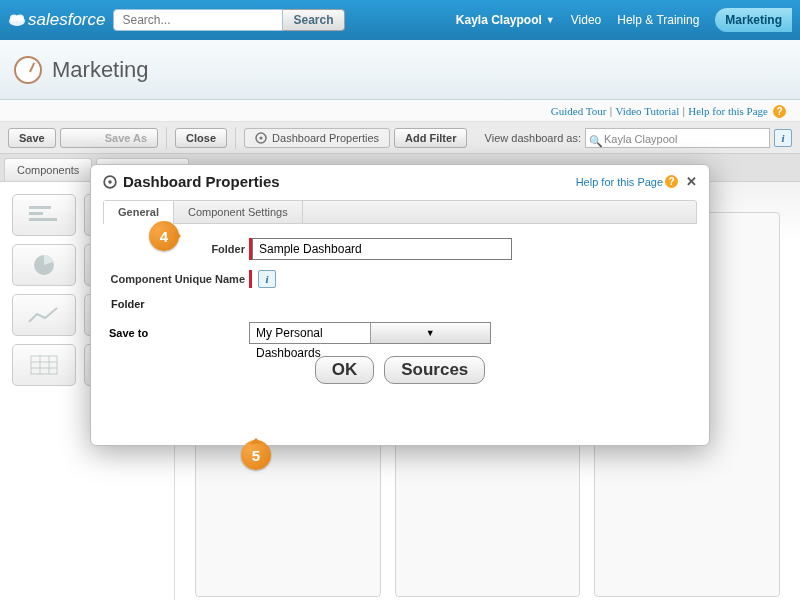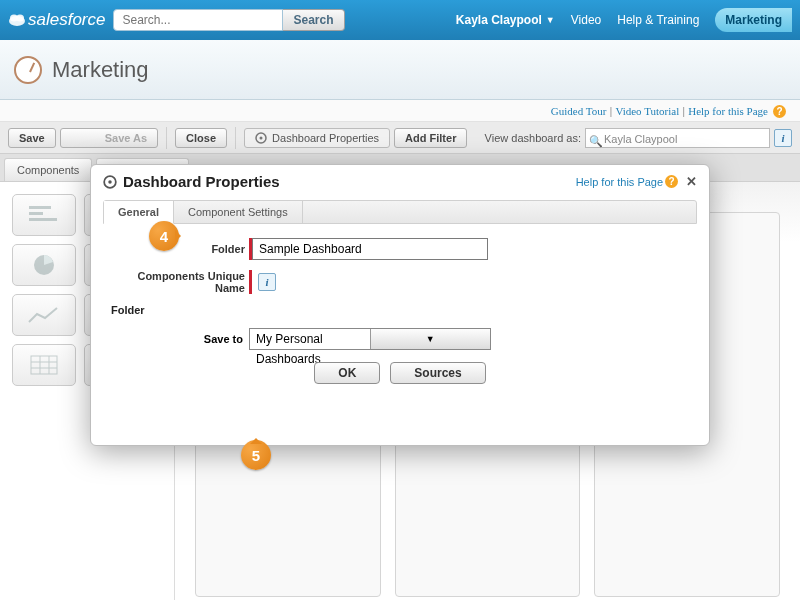--- a/index.html
+++ b/index.html
@@ -126,37 +126,37 @@
   .dlg-tab {
     padding: 5px 14px; font-size: 11px; border-right: 1px solid #d0d0d0; color:#555;
   }
   .dlg-tab.active { background: #fff; font-weight: bold; border-bottom:1px solid #fff; margin-bottom:-1px;}
 
   .dlg-body { padding: 14px 18px 6px; }
   .form-row { display: flex; align-items: center; margin-bottom: 10px; }
   .form-row label { width: 140px; text-align: right; font-size: 11px; font-weight: bold; color: #333; padding-right: 4px; }
   .req-bar { width: 3px; background: #c23; align-self: stretch; margin-right: 0; }
   .text-in {
-    height: 22px; border: 1px solid #7a7a7a; padding: 0 6px; font-size: 12px; width: 236px;
+    height: 22px; border: 1px solid #7a7a7a; padding: 0 6px; font-size: 12px; width: 260px;
   }
   .text-in.ghost { color: #999; }
   .folder-block { font-size: 11px; color: #222; margin: 6px 2px 12px; }
   .folder-block b { font-size: 11px; }
   .save-row { display: flex; align-items: center; }
-  .save-row label { width: 140px; text-align: right; font-size: 11px; font-weight: bold; padding-right: 6px; }
+  .save-row label { width: 140px; text-align: left; font-size: 11px; font-weight: bold; padding-right: 6px; }
   .select-wrap {
     display: flex; border: 1px solid #888; height: 22px; width: 242px;
   }
   .select-wrap span { flex: 1; padding: 0 6px; font-size: 12px; line-height: 20px; background: #fff; }
   .select-wrap .arrow { width: 22px; background: linear-gradient(#fdfdfd,#ddd); border-left: 1px solid #999; text-align: center; line-height: 20px; font-size: 9px; }
 
   .dlg-foot { display: flex; justify-content: center; gap: 10px; padding: 12px 0 4px; position: relative; }
   .dlg-btn {
-    padding: 3px 23px; border: 1px solid #8f8f8f; background: linear-gradient(#fdfdfd,#e3e3e3);
-    border-radius: 4px; font-size: 12px; font-weight: bold; color: #333;
+    padding: 3px 16px; border: 1px solid #8f8f8f; background: linear-gradient(#fdfdfd,#e3e3e3);
+    border-radius: 10px; font-size: 17px; font-weight: bold; color: #333;
   }
 
   
   .callout {
     position: absolute; width: 30px; height: 30px; border-radius: 50%;
     background: radial-gradient(circle at 30% 30%, #f7a745, #e07f12);
     color: #fff; font-weight: bold; font-size: 15px; display: flex; align-items: center; justify-content: center;
     box-shadow: 0 1px 2px rgba(0,0,0,.3);
   }
   .callout.pt-right::after {
@@ -313,21 +313,21 @@
       <span class="dlg-tab">Component Settings</span>
     </div>
 
     <div class="dlg-body" style="position:relative;">
       <div class="form-row">
         <label>Folder</label>
         <div class="req-bar"></div>
         <input class="text-in" value="Sample Dashboard" style="">
       </div>
       <div class="form-row">
-        <label>Components Unique Name</label>
+        <label>Component Unique Name</label>
         <div class="req-bar"></div>
         <span class="info-box" style="margin-left:6px;">i</span>
       </div>
 
       <div class="folder-block">
         <b>Folder</b><br>
       </div>
 
       <div class="save-row">
         <label>Save to</label>

